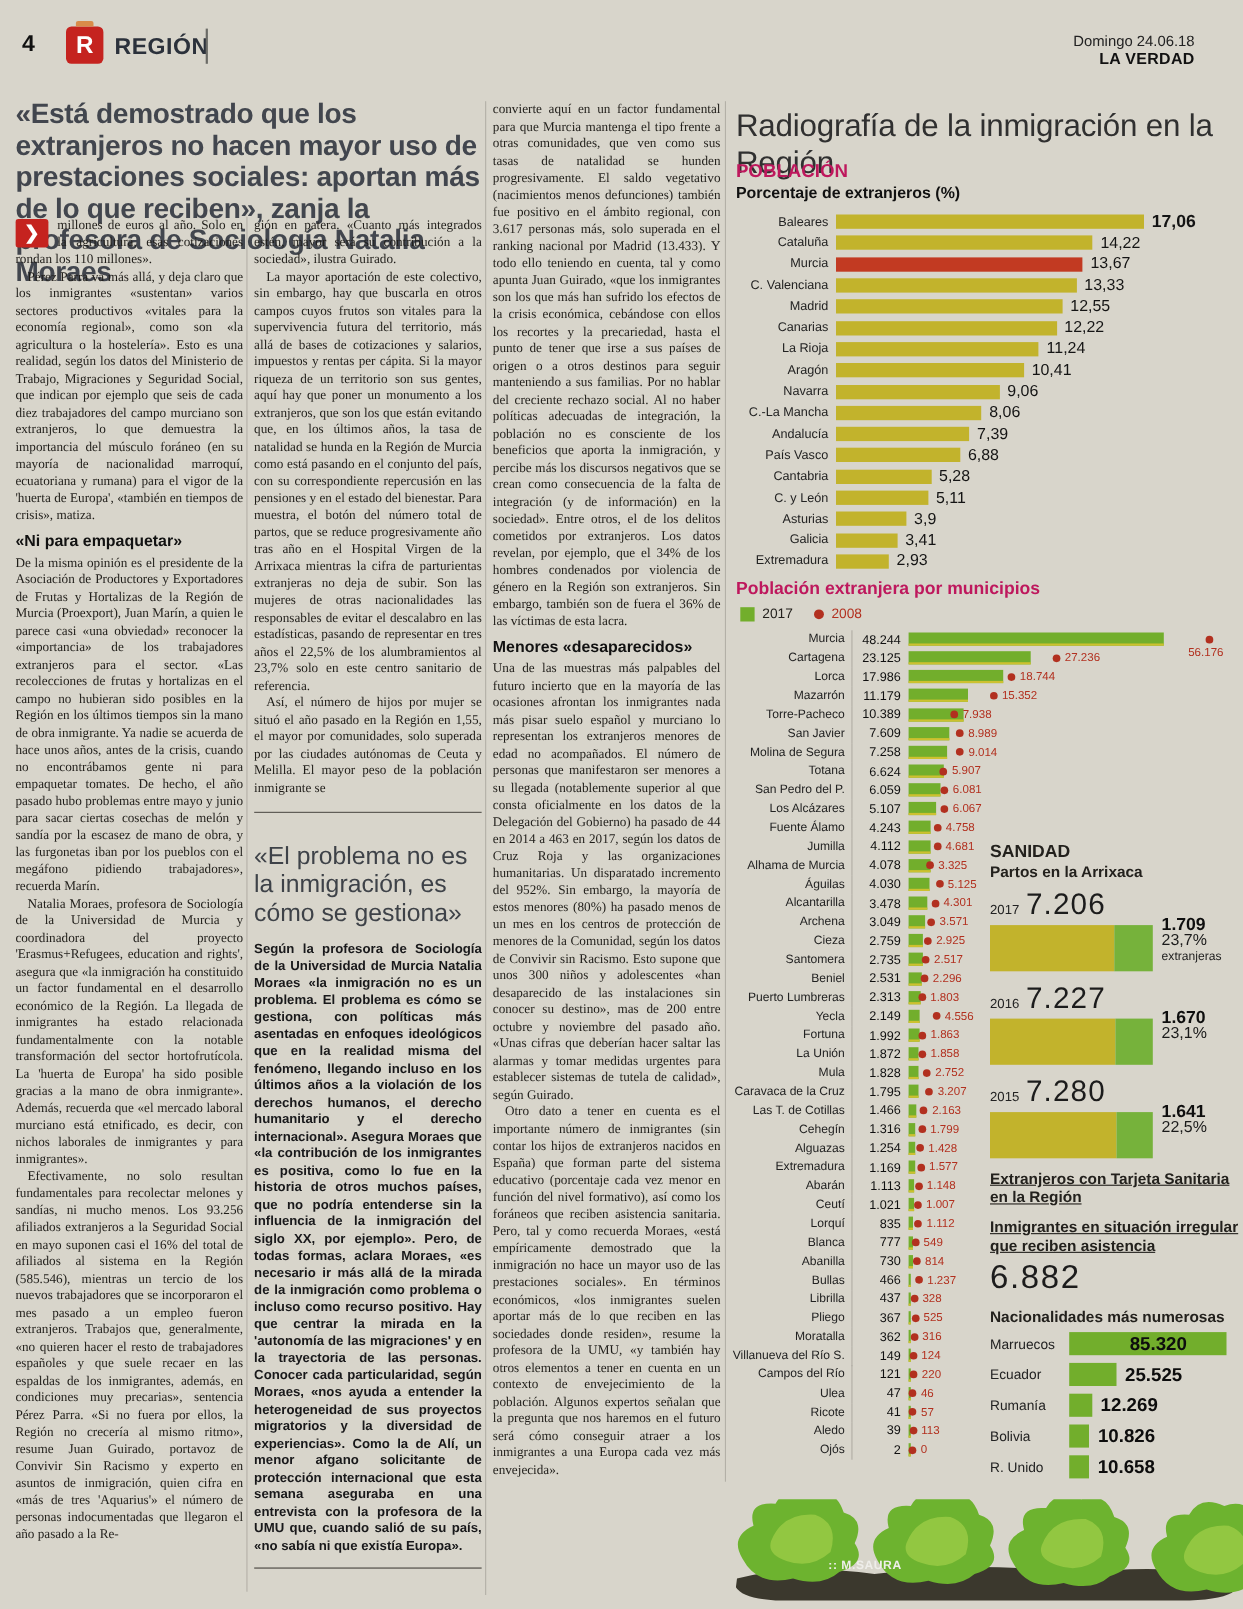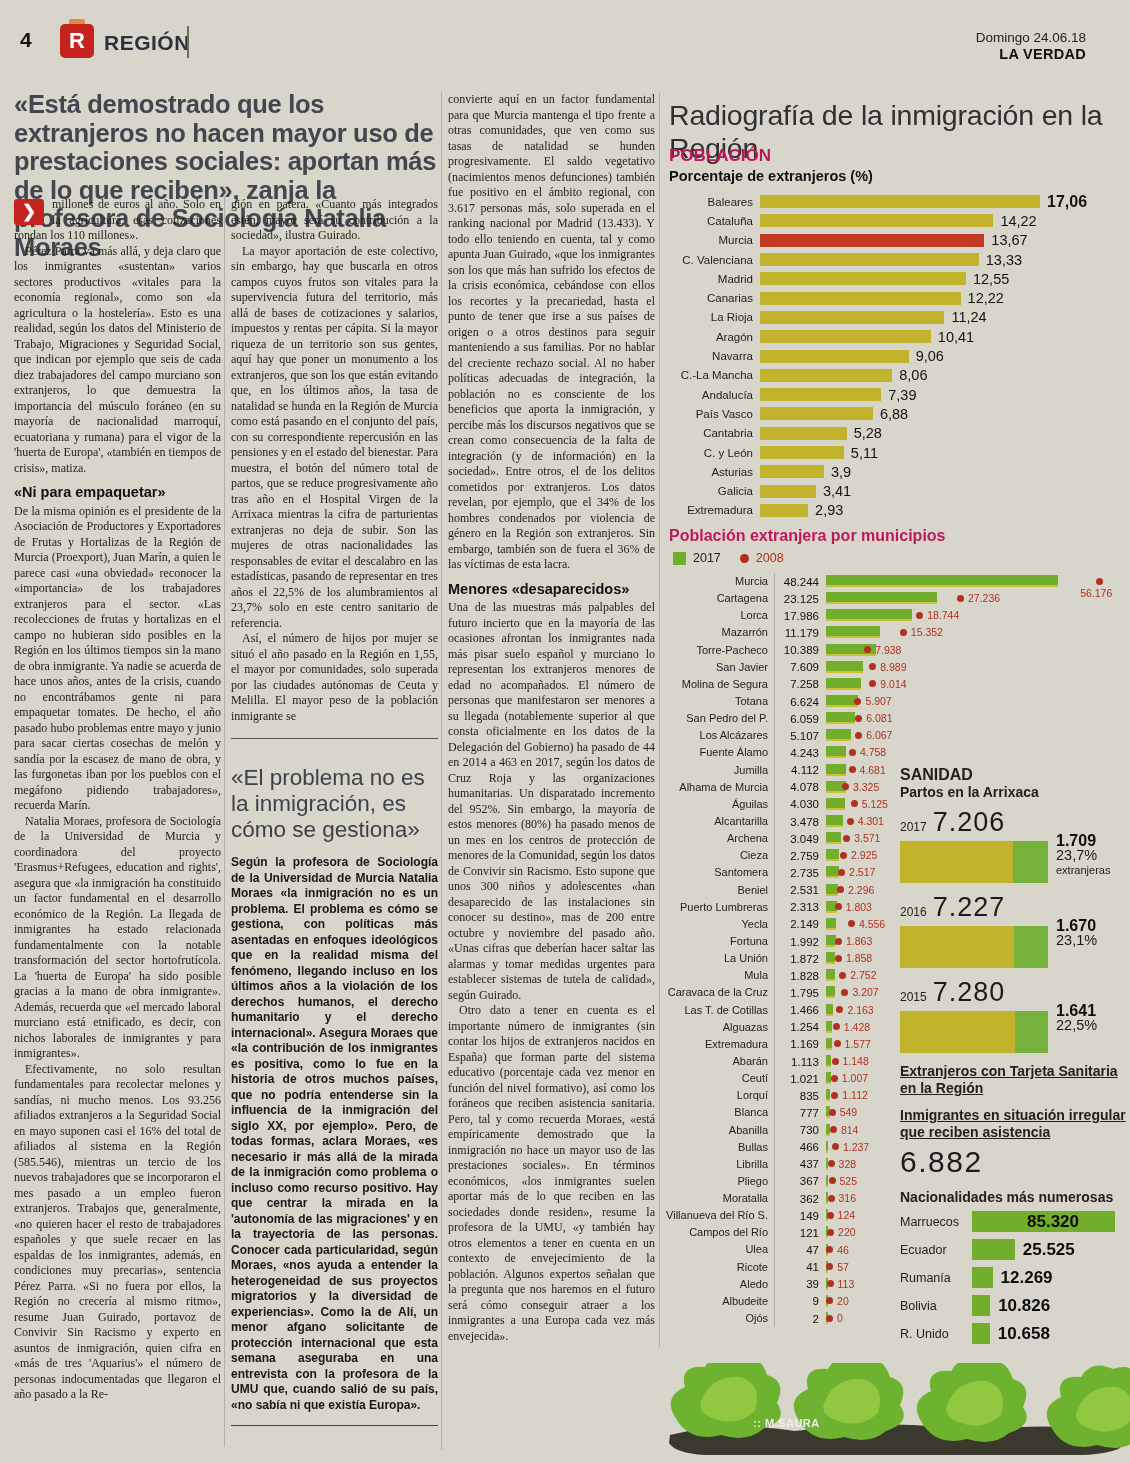--- a/index.html
+++ b/index.html
@@ -479,20 +479,29 @@
         <div class="m-row">
           <span class="m-name">Las T. de Cotillas</span>
           <span class="m-val">1.466</span>
           <div class="m-area">
             <div class="m-bar" style="width: 7.04983px;"></div>
             <span class="m-dot" style="left: 10.4016px;"></span>
             <span class="m-2008" style="left: 21.4016px;">2.163</span>
           </div>
         </div>
         <div class="m-row">
+          <span class="m-name">Cehegín</span>
+          <span class="m-val">1.316</span>
+          <div class="m-area">
+            <div class="m-bar" style="width: 6.3285px;"></div>
+            <span class="m-dot" style="left: 8.65119px;"></span>
+            <span class="m-2008" style="left: 19.6512px;">1.799</span>
+          </div>
+        </div>
+        <div class="m-row">
           <span class="m-name">Alguazas</span>
           <span class="m-val">1.254</span>
           <div class="m-area">
             <div class="m-bar" style="width: 6.03035px;"></div>
             <span class="m-dot" style="left: 6.86709px;"></span>
             <span class="m-2008" style="left: 17.8671px;">1.428</span>
           </div>
         </div>
         <div class="m-row">
           <span class="m-name">Extremadura</span>
@@ -620,29 +629,20 @@
             <span class="m-2008" style="left: 11.2741px;">57</span>
           </div>
         </div>
         <div class="m-row">
           <span class="m-name">Aledo</span>
           <span class="m-val">39</span>
           <div class="m-area">
             <div class="m-bar" style="width: 2px;"></div>
             <span class="m-dot" style="left: 0.543404px;"></span>
             <span class="m-2008" style="left: 11.5434px;">113</span>
-          </div>
-        </div>
-        <div class="m-row">
-          <span class="m-name">Albudeite</span>
-          <span class="m-val">9</span>
-          <div class="m-area">
-            <div class="m-bar" style="width: 2px;"></div>
-            <span class="m-dot" style="left: 0.0961777px;"></span>
-            <span class="m-2008" style="left: 11.0962px;">20</span>
           </div>
         </div>
         <div class="m-row">
           <span class="m-name">Ojós</span>
           <span class="m-val">2</span>
           <div class="m-area">
             <div class="m-bar" style="width: 2px;"></div>
             <span class="m-dot" style="left: 0px;"></span>
             <span class="m-2008" style="left: 11px;">0</span>
           </div>

